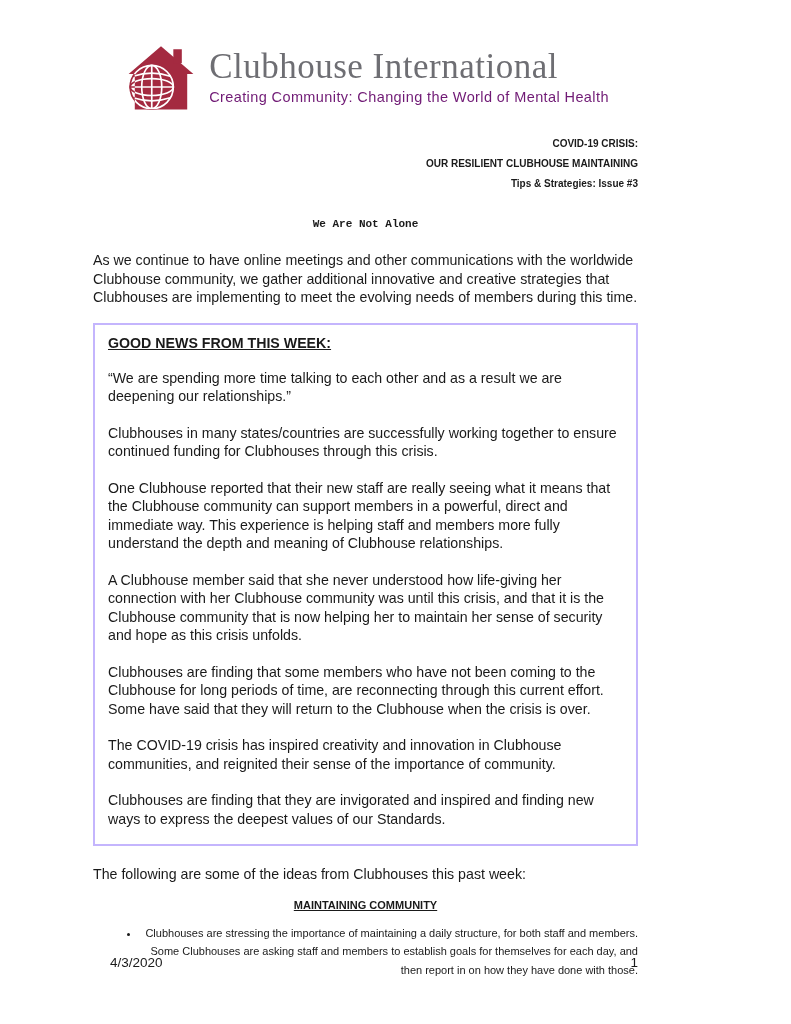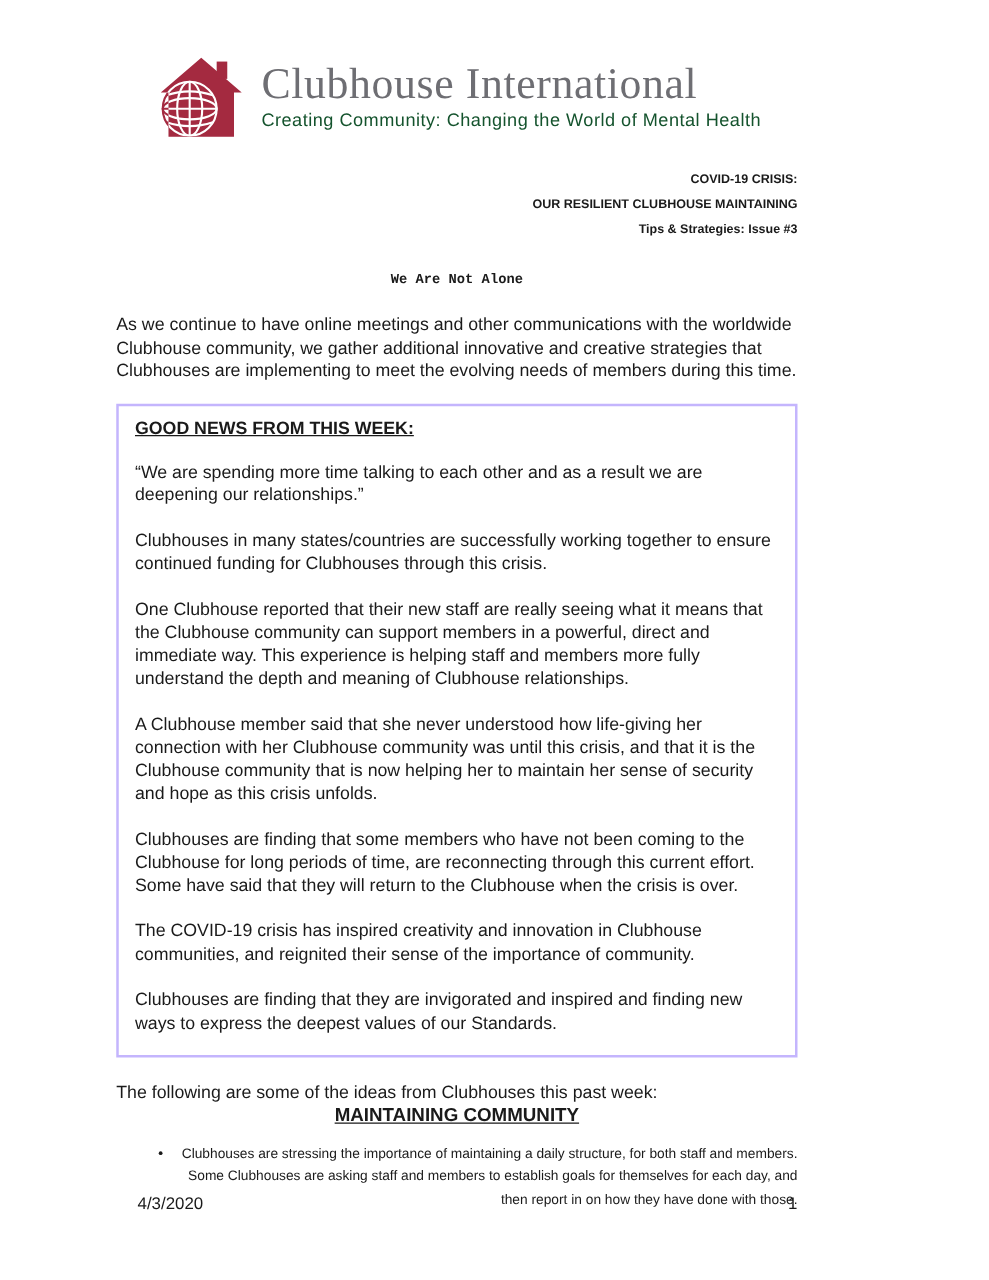--- a/index.html
+++ b/index.html
@@ -31,21 +31,21 @@
     font-family: "Liberation Serif", serif;
     font-size: 35px;
     line-height: 38px;
     color: #6e6e73;
     letter-spacing: 0.5px;
     white-space: nowrap;
   }
   .logo-tagline {
     font-size: 14.5px;
     line-height: 18px;
-    color: #14532d;
+    color: #701a75;
     letter-spacing: 0.4px;
     margin-top: 2px;
     white-space: nowrap;
   }
   
   .title-block {
     text-align: right;
     font-weight: bold;
     font-size: 10px;
     line-height: 20px;
@@ -75,22 +75,23 @@
     font-size: 14.2px;
     text-decoration: underline;
     margin: 0 0 0 0;
   }
   .news-box .para { margin-top: 18px; }
   
   .following { margin-top: 19px; }
   .section-heading {
     text-align: center;
     font-weight: bold;
-    font-size: 15px;
+    font-size: 11px;
     text-decoration: underline;
+    margin-top: 15px;
   }
   ul.bullets {
     margin: 13px 0 0 0;
     padding-left: 47px;
   }
   ul.bullets li {
     font-size: 11px;
     line-height: 18.5px;
     padding-left: 3px;
     text-align: right;

